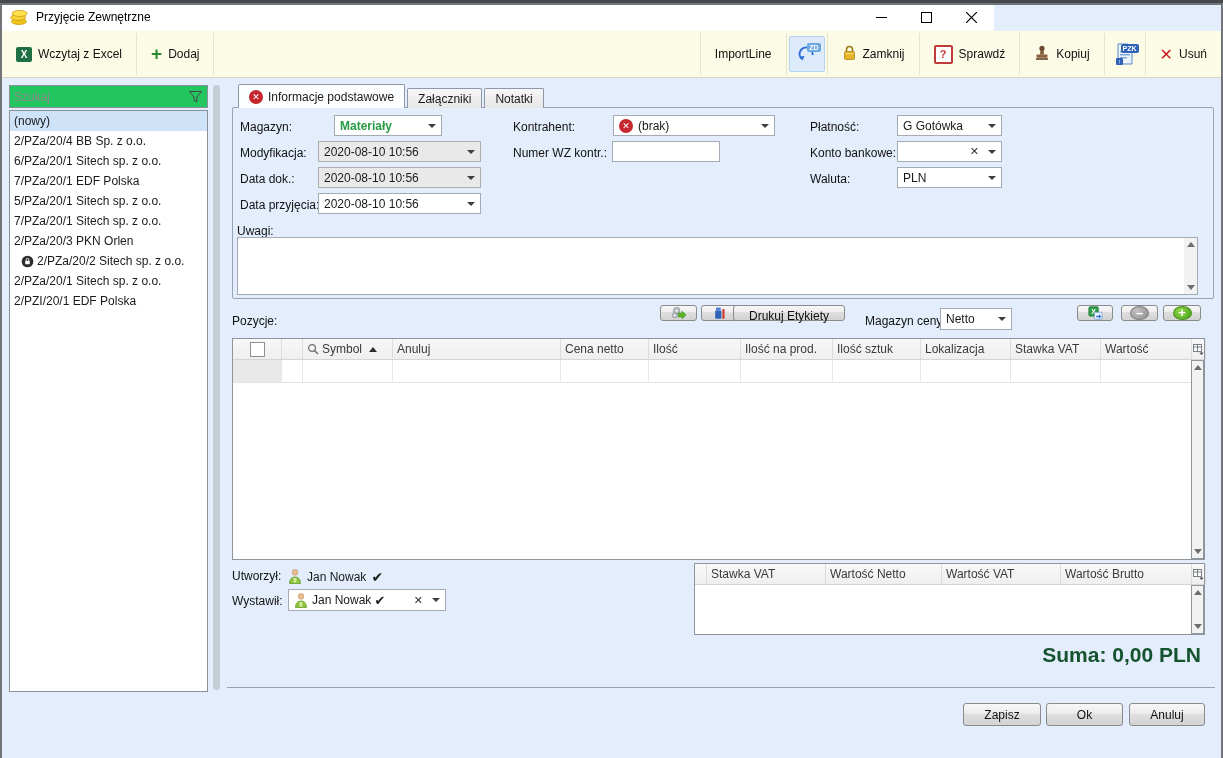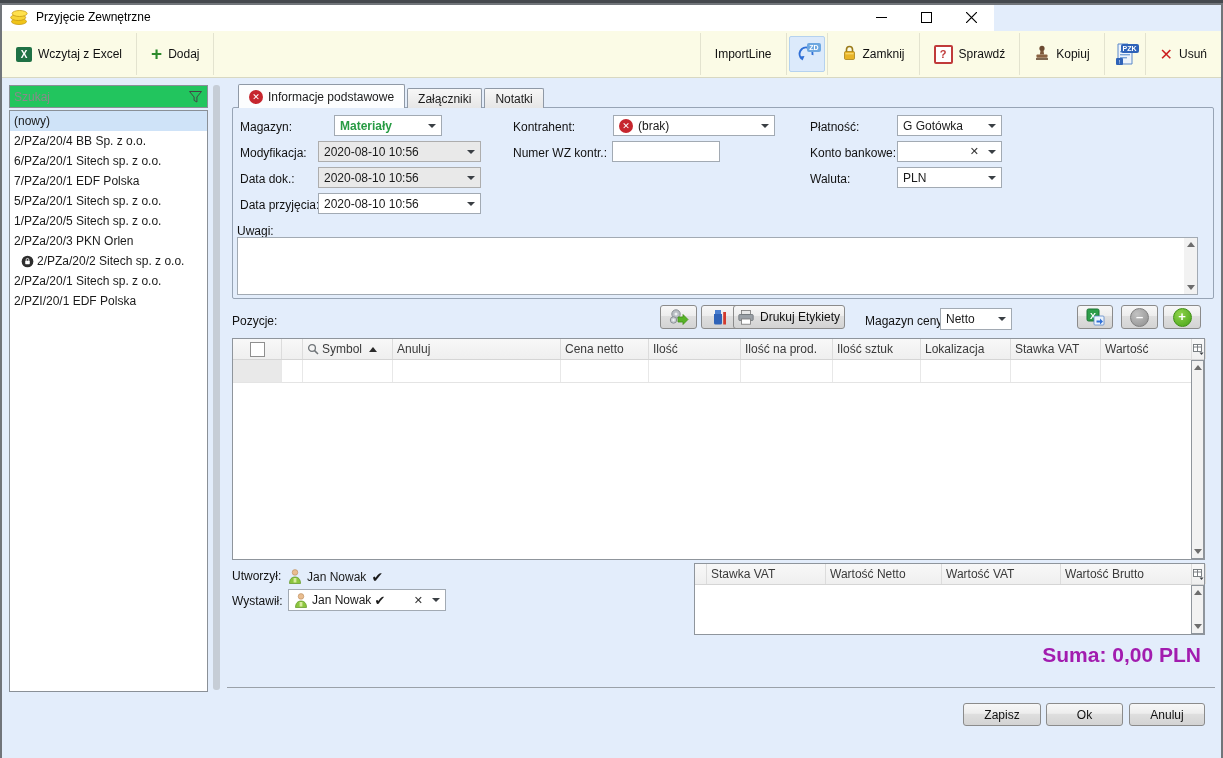--- a/index.html
+++ b/index.html
@@ -50,36 +50,36 @@
   .darr{width:0;height:0;border-left:4px solid transparent;border-right:4px solid transparent;border-top:4px solid #3a3f44;margin:0 5px;}
   .clr-x{color:#333;font-weight:bold;font-size:11px;margin-right:4px;}
   .txt-input{position:absolute;height:21px;background:#fff;border:1px solid #a2aab3;box-sizing:border-box;font:12px "Liberation Sans",sans-serif;padding:0 4px;}
   .green-val{color:#279b43;font-weight:bold;}
   .uwagi-box{left:237px;top:237px;width:961px;height:58px;background:#fff;border:1px solid #a2aab3;box-sizing:border-box;}
   .v-scroll{position:absolute;right:0;top:0;bottom:0;width:13px;background:#f2f2f2;display:flex;flex-direction:column;justify-content:space-between;align-items:center;}
   .sc-up{width:0;height:0;border-left:4px solid transparent;border-right:4px solid transparent;border-bottom:5px solid #6d6d6d;margin-top:4px;}
   .sc-dn{width:0;height:0;border-left:4px solid transparent;border-right:4px solid transparent;border-top:5px solid #6d6d6d;margin-bottom:4px;}
   
   .btn{background:linear-gradient(#f7f7f7,#ededed 45%,#dfdfdf 46%,#d3d3d3);border:1px solid #8b8b8b;border-radius:3px;display:flex;align-items:center;justify-content:center;gap:6px;font-size:12px;color:#111;box-sizing:border-box;}
-  .icon-btn{position:absolute;height:24px;}
+  .icon-btn{position:absolute;height:16px;flex-direction:column;}
   .circle-ic{width:17px;height:17px;border-radius:50%;display:flex;align-items:center;justify-content:center;color:#fff;font-weight:bold;font-size:13px;line-height:0;}
   .minus-c{background:radial-gradient(circle at 35% 30%,#c2c2c2,#8f8f8f);border:1px solid #7f7f7f;}
   .plus-c{background:radial-gradient(circle at 35% 30%,#8fd34a,#47a317);border:1px solid #3f8f14;}
   
   .grid{position:absolute;background:#fff;border:1px solid #8f959c;box-sizing:border-box;}
   .g-head{display:grid;height:20px;background:linear-gradient(#f8f8f8,#efefef);border-bottom:1px solid #d5d5d5;}
   .g-head .cell{border-right:1px solid #dcdcdc;display:flex;align-items:center;padding:0 4px;color:#3a3a3a;overflow:hidden;white-space:nowrap;gap:3px;}
   .g-filter{display:grid;height:22px;border-bottom:1px solid #e4e4e4;}
   .g-filter .cell{border-right:1px solid #e8e8e8;}
   .sort-asc{width:0;height:0;border-left:4px solid transparent;border-right:4px solid transparent;border-bottom:5px solid #2b2b2b;margin-left:4px;}
   .chk{width:13px;height:13px;background:#fff;border:1px solid #8f8f8f;margin:auto;}
   .grid .scroll{position:absolute;right:0;width:13px;background:#f2f2f2;display:flex;flex-direction:column;justify-content:space-between;align-items:center;}
   
   .divider{left:227px;top:687px;width:988px;height:1px;background:#9aa1a9;}
-  .suma{right:22px;top:643px;font-size:21px;font-weight:bold;color:#a21caf;}
+  .suma{right:22px;top:643px;font-size:21px;font-weight:bold;color:#14532d;}
   .foot-btn{position:absolute;top:703px;height:23px;}
 </style>
 </head>
 <body>
 
 <div class="abs top-strip"></div>
 
 <div class="abs titlebar">
   <span style="margin-left:8px;display:flex">
     <svg width="18" height="16" viewBox="0 0 18 16">
@@ -205,21 +205,21 @@
   <div class="doc-item">
       <span>6/PZa/20/1 Sitech sp. z o.o.</span>
     </div>
   <div class="doc-item">
       <span>7/PZa/20/1 EDF Polska</span>
     </div>
   <div class="doc-item">
       <span>5/PZa/20/1 Sitech sp. z o.o.</span>
     </div>
   <div class="doc-item">
-      <span>1/PZa/20/5 Sitech sp. z o.o.</span>
+      <span>7/PZa/20/1 Sitech sp. z o.o.</span>
     </div>
   <div class="doc-item">
       <span>2/PZa/20/3 PKN Orlen</span>
     </div>
   <div class="doc-item">
     <span style="display:flex;margin-left:7px">
       <svg width="13" height="13" viewBox="0 0 16 16">
         <circle cx="8" cy="8" r="7.2" fill="#2e2e2e"></circle>
         <rect x="5.2" y="7.2" width="5.6" height="4.2" rx="0.8" fill="#fff"></rect>
         <path d="M6.4 7.2 V5.8 a1.6 1.6 0 0 1 3.2 0 V7.2" fill="none" stroke="#fff" stroke-width="1.1"></path>

